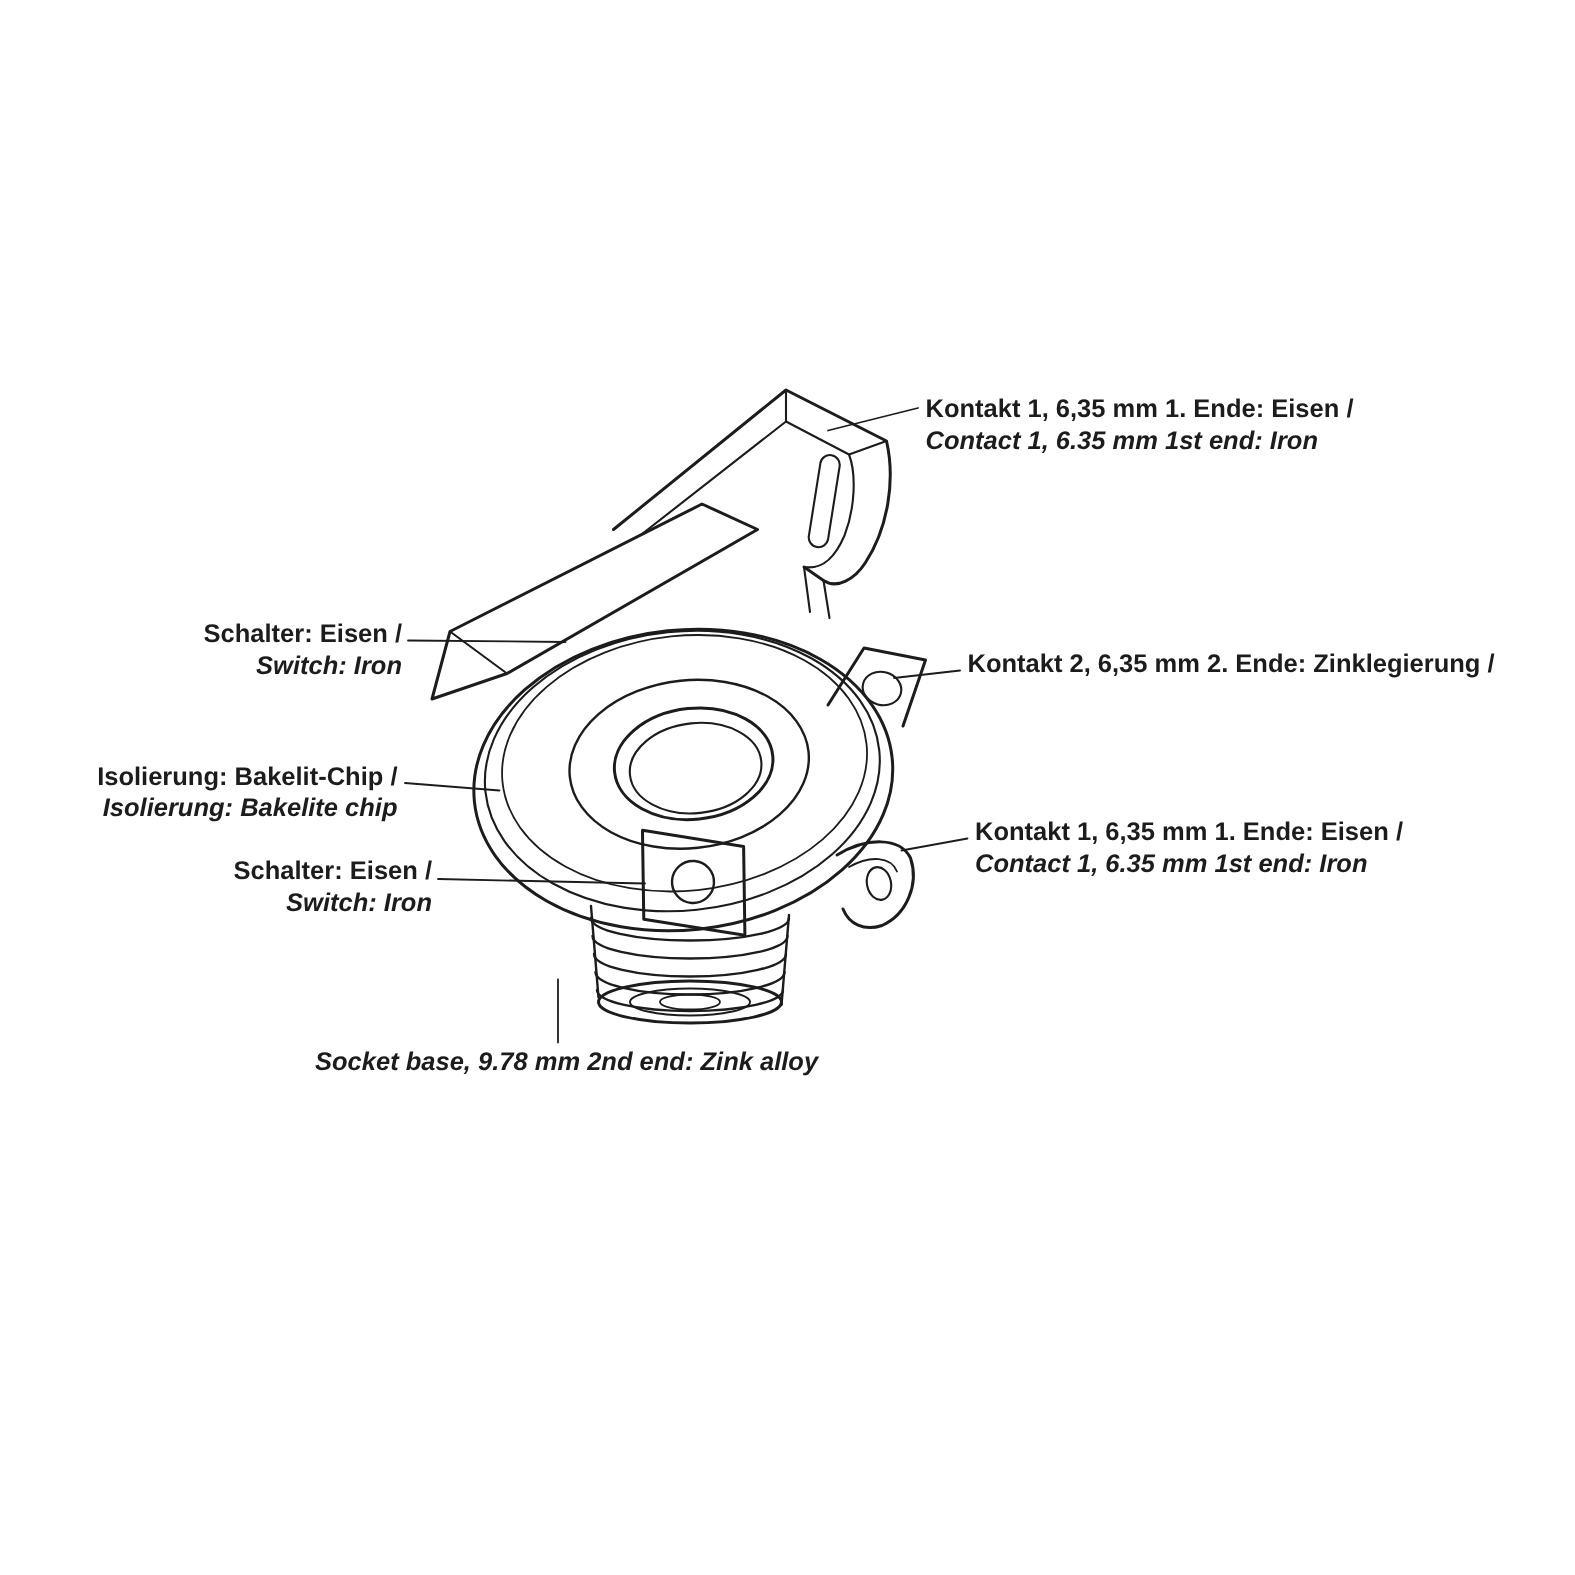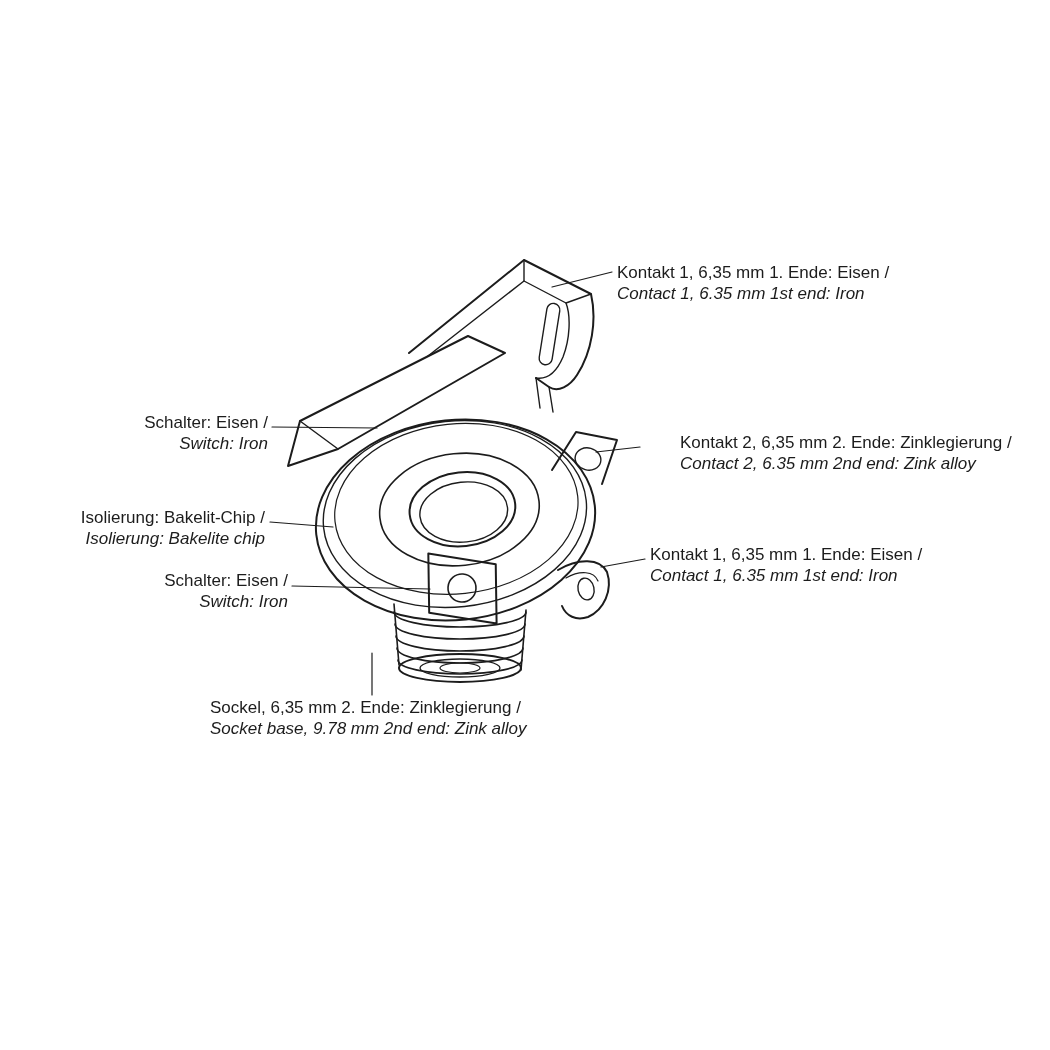--- a/index.html
+++ b/index.html
@@ -8,20 +8,21 @@
     background: #ffffff;
   }
   .canvas {
     position: relative;
     width: 1050px;
     height: 1025px;
     background: #ffffff;
     font-family: "Liberation Sans", sans-serif;
     color: #1c1c1c;
     overflow: hidden;
+    font-weight: bold;
   }
   .drawing {
     position: absolute;
     left: 0;
     top: 0;
   }
   .label {
     position: absolute;
     font-size: 17px;
     line-height: 21px;
@@ -107,38 +108,36 @@
   <div class="label" style="left:617px; top:262px;">
     <div class="line-de">Kontakt 1, 6,35 mm 1. Ende: Eisen /</div>
     <div class="line-en">Contact 1, 6.35 mm 1st end: Iron</div>
   </div>
 
   <div class="label align-right" style="right:782px; top:412px;">
     <div class="line-de">Schalter: Eisen /</div>
     <div class="line-en">Switch: Iron</div>
   </div>
 
-  <div class="label" style="left:680px; top:432px;">
+  <div class="label" style="left:645px; top:432px;">
     <div class="line-de">Kontakt 2, 6,35 mm 2. Ende: Zinklegierung /</div>
-    <div class="line-en">Contact 2, 6.35 mm 2nd end: Zink alloy</div>
   </div>
 
   <div class="label align-right" style="right:785px; top:507px;text-align:right;">
     <div class="line-de">Isolierung: Bakelit-Chip /</div>
     <div class="line-en">Isolierung: Bakelite chip</div>
   </div>
 
   <div class="label align-right" style="right:762px; top:570px;">
     <div class="line-de">Schalter: Eisen /</div>
     <div class="line-en">Switch: Iron</div>
   </div>
 
   <div class="label" style="left:650px; top:544px;">
     <div class="line-de">Kontakt 1, 6,35 mm 1. Ende: Eisen /</div>
     <div class="line-en">Contact 1, 6.35 mm 1st end: Iron</div>
   </div>
 
   <div class="label" style="left:210px; top:697px;">
-    <div class="line-de">Sockel, 6,35 mm 2. Ende: Zinklegierung /</div>
     <div class="line-en">Socket base, 9.78 mm 2nd end: Zink alloy</div>
   </div>
 
 </div>
 
 </body></html>

